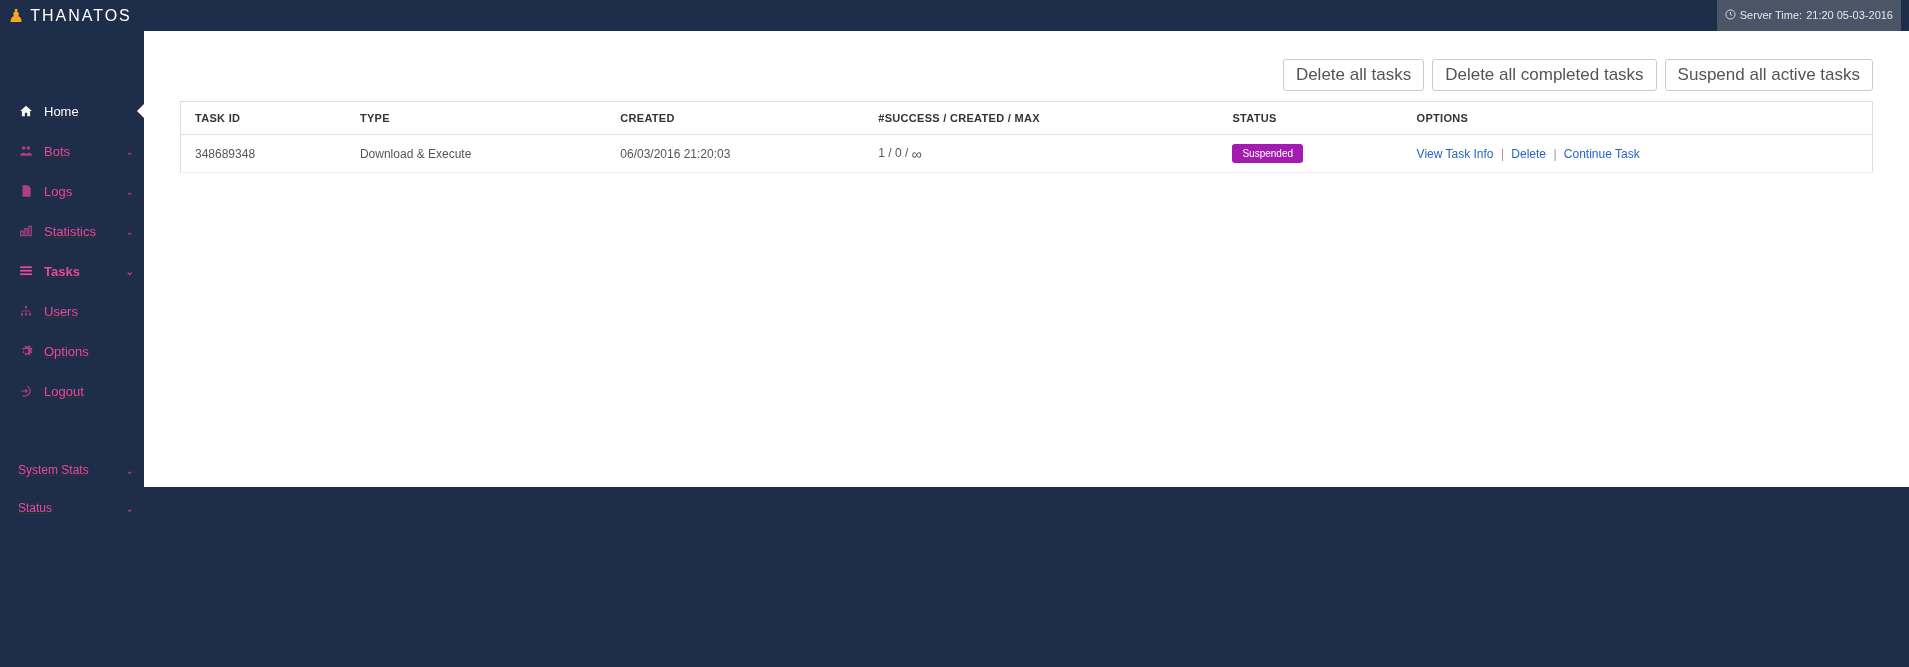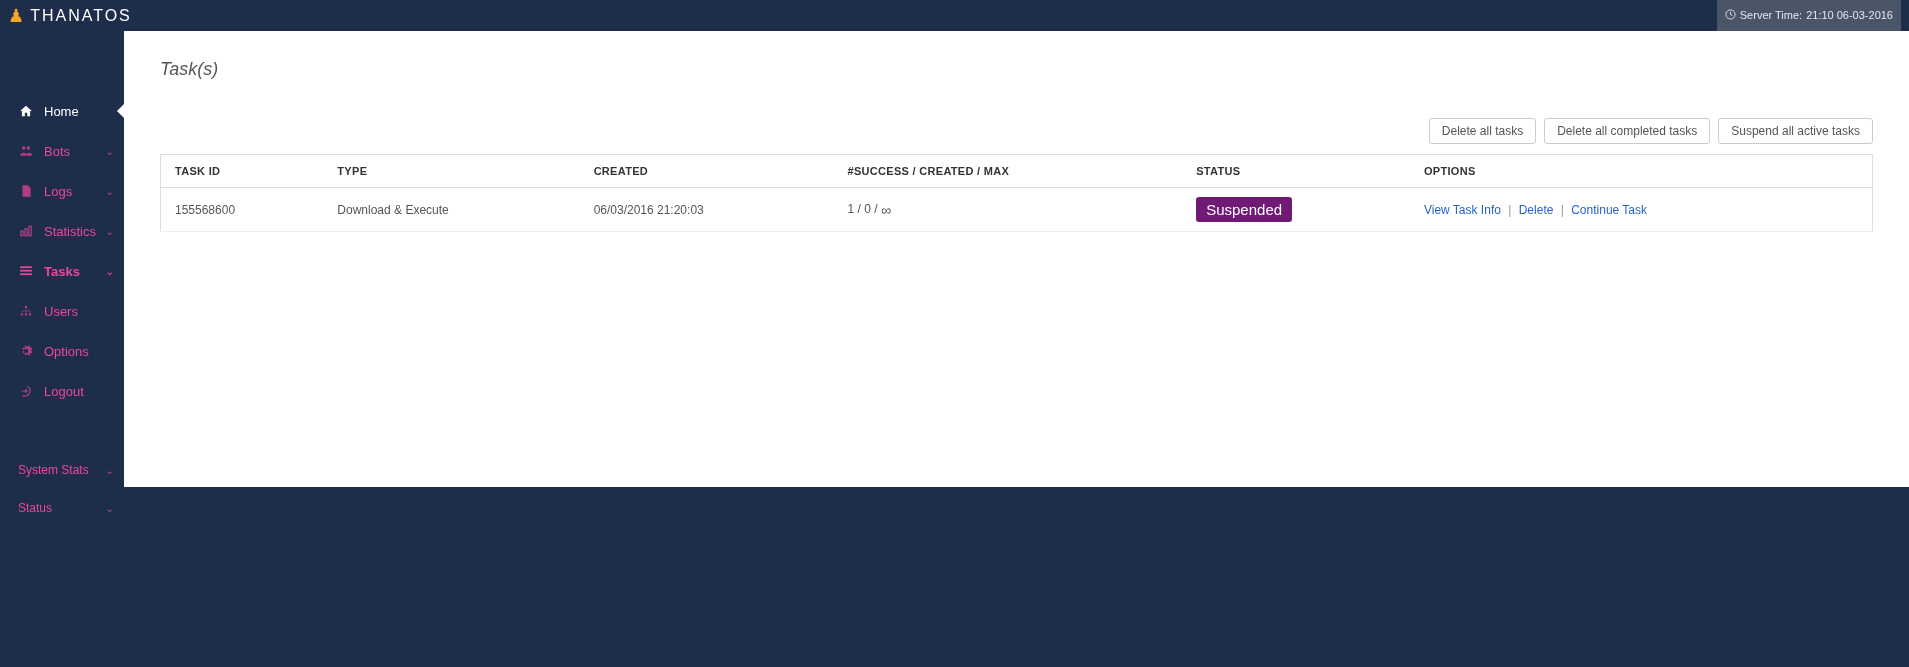--- a/index.html
+++ b/index.html
@@ -37,23 +37,24 @@
       border-radius: 3px;
       font-size: 11px;
       display: flex;
       gap: 4px;
     }
     .layout {
       display: flex;
       min-height: calc(100vh - 31px);
     }
     .sidebar {
-      width: 124px;
+      width: 144px;
       background: #1e2e4a;
       padding-top: 60px;
+      text-decoration: underline;
     }
     .sidebar-item {
       display: flex;
       align-items: center;
       padding: 12px 10px 12px 18px;
       color: #ec4899;
       cursor: pointer;
       position: relative;
       font-size: 13px;
     }
@@ -122,21 +123,21 @@
       display: flex;
       justify-content: flex-end;
       gap: 8px;
       margin-bottom: 10px;
     }
     .action-btn {
       background: #fff;
       border: 1px solid #ccc;
       border-radius: 3px;
       padding: 5px 12px;
-      font-size: 12px;
+      font-size: 17px;
       color: #555;
       cursor: pointer;
     }
     table {
       width: 100%;
       border-collapse: collapse;
       border: 1px solid #ddd;
     }
     thead th {
       background: #fff;
@@ -149,25 +150,25 @@
       letter-spacing: 0.3px;
     }
     tbody td {
       padding: 9px 14px;
       font-size: 12px;
       color: #555;
       border-bottom: 1px solid #eee;
     }
     .status-badge {
       display: inline-block;
-      background: #701a75;
+      background: #a21caf;
       color: #fff;
       padding: 4px 10px;
       border-radius: 3px;
-      font-size: 15px;
+      font-size: 10px;
       font-weight: 500;
     }
     .link {
       color: #2563c9;
       text-decoration: none;
       cursor: pointer;
     }
     .sep {
       color: #999;
       padding: 0 4px;
@@ -186,21 +187,21 @@
     <span>THANATOS</span>
   </div>
   <div class="server-time">
     <span>
       <svg width="11" height="11" viewBox="0 0 24 24" fill="none" stroke="currentColor" stroke-width="2">
           <circle cx="12" cy="12" r="10"></circle>
           <polyline points="12 6 12 12 16 14"></polyline>
         </svg>
     </span>
     <span>Server Time:</span>
-    <span>21:10 06-03-2016</span>
+    <span>21:20 05-03-2016</span>
   </div>
 </div>
 
 <div class="layout">
   <div class="sidebar">
 
     <div class="sidebar-item active">
       <span class="sidebar-icon">
         <svg width="14" height="14" viewBox="0 0 24 24" fill="currentColor">
             <path d="M12 3l10 9h-3v9h-5v-6H10v6H5v-9H2z"></path>
@@ -293,42 +294,41 @@
         <span class="chevron">⌄</span>
       </div>
       <div class="sidebar-item">
         <span class="sidebar-label">Status</span>
         <span class="chevron">⌄</span>
       </div>
     </div>
   </div>
 
   <div class="main">
-    <h2 class="page-title">Task(s)</h2>
 
     <div class="action-bar">
       <button class="action-btn">Delete all tasks</button>
       <button class="action-btn">Delete all completed tasks</button>
       <button class="action-btn">Suspend all active tasks</button>
     </div>
 
     <table>
       <thead>
         <tr>
           <th>TASK ID</th>
           <th>TYPE</th>
           <th>CREATED</th>
           <th>#SUCCESS / CREATED / MAX</th>
           <th>STATUS</th>
           <th>OPTIONS</th>
         </tr>
       </thead>
       <tbody>
         <tr>
-          <td>155568600</td>
+          <td>348689348</td>
           <td>Download &amp; Execute</td>
           <td>06/03/2016 21:20:03</td>
           <td>
             <span>1 / 0 / </span><span class="infinity">∞</span>
           </td>
           <td>
             <span class="status-badge">Suspended</span>
           </td>
           <td>
             <a class="link">View Task Info</a>

